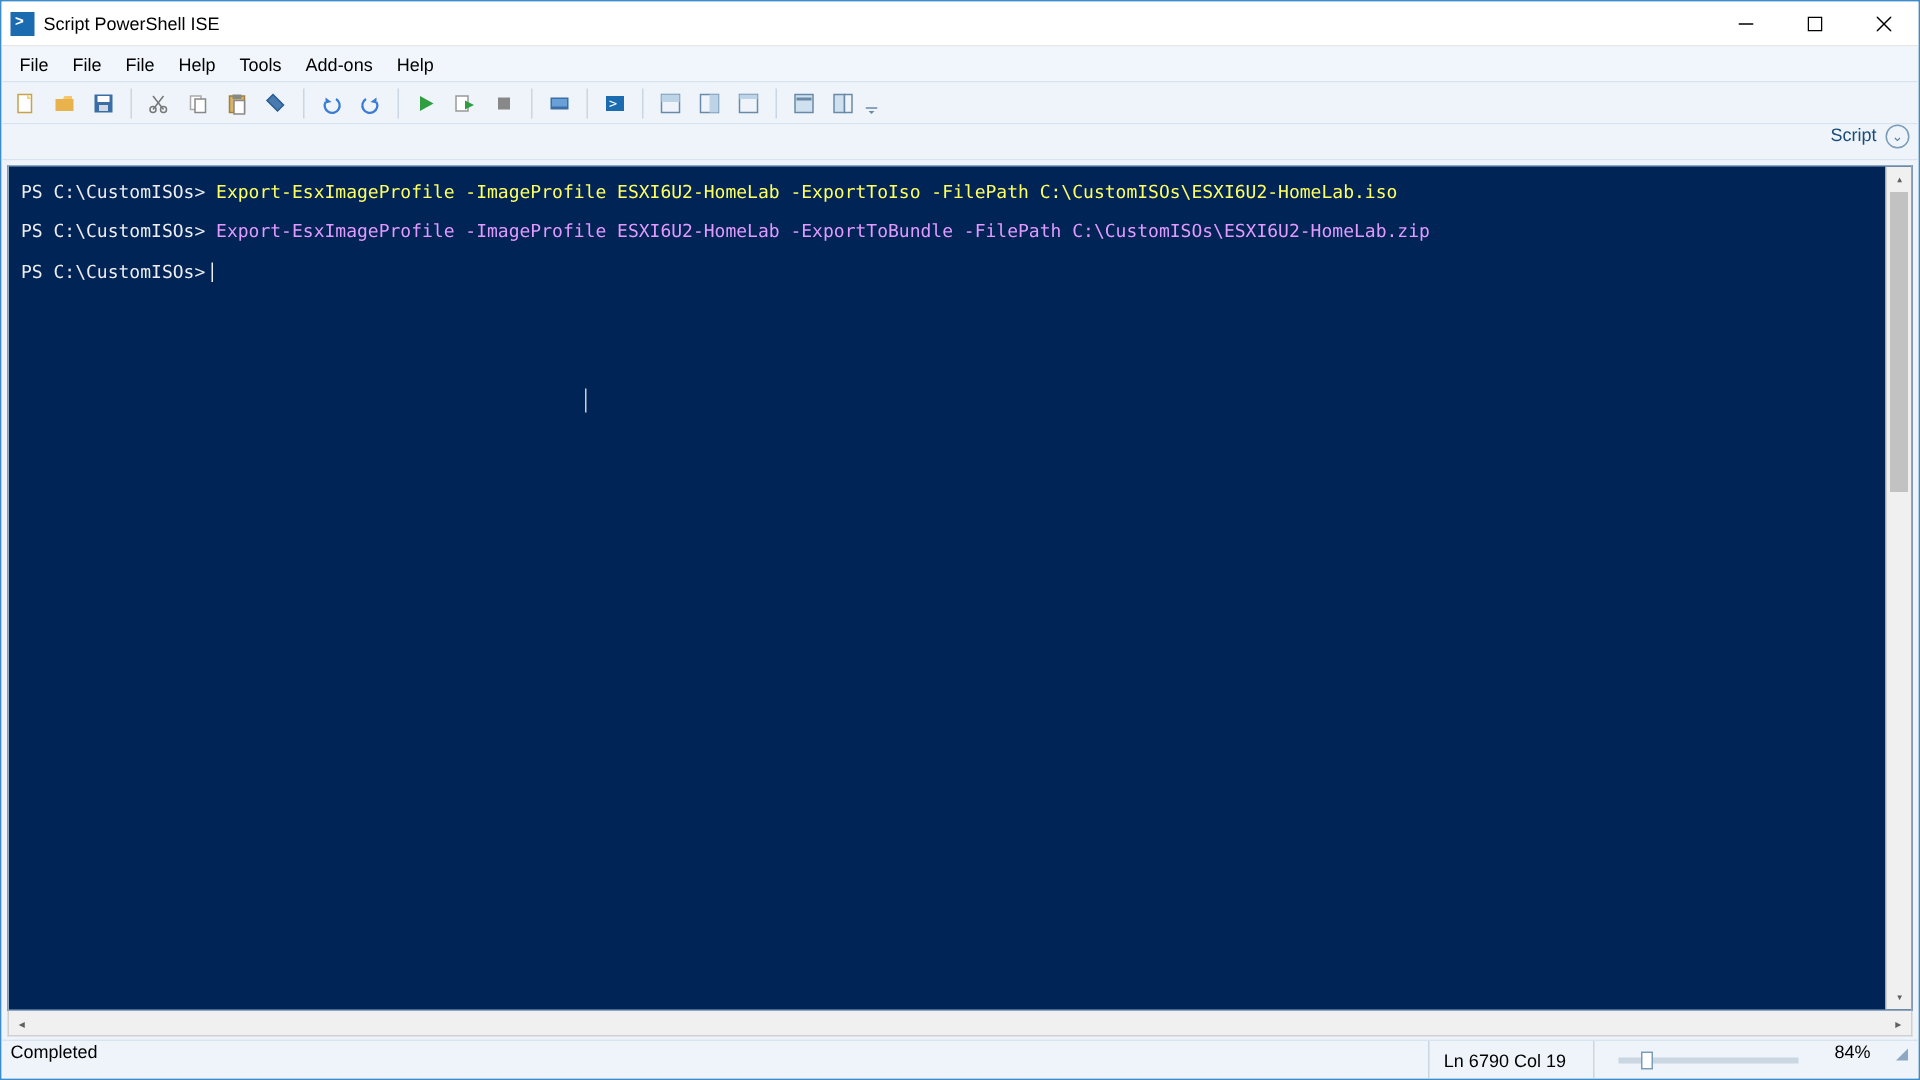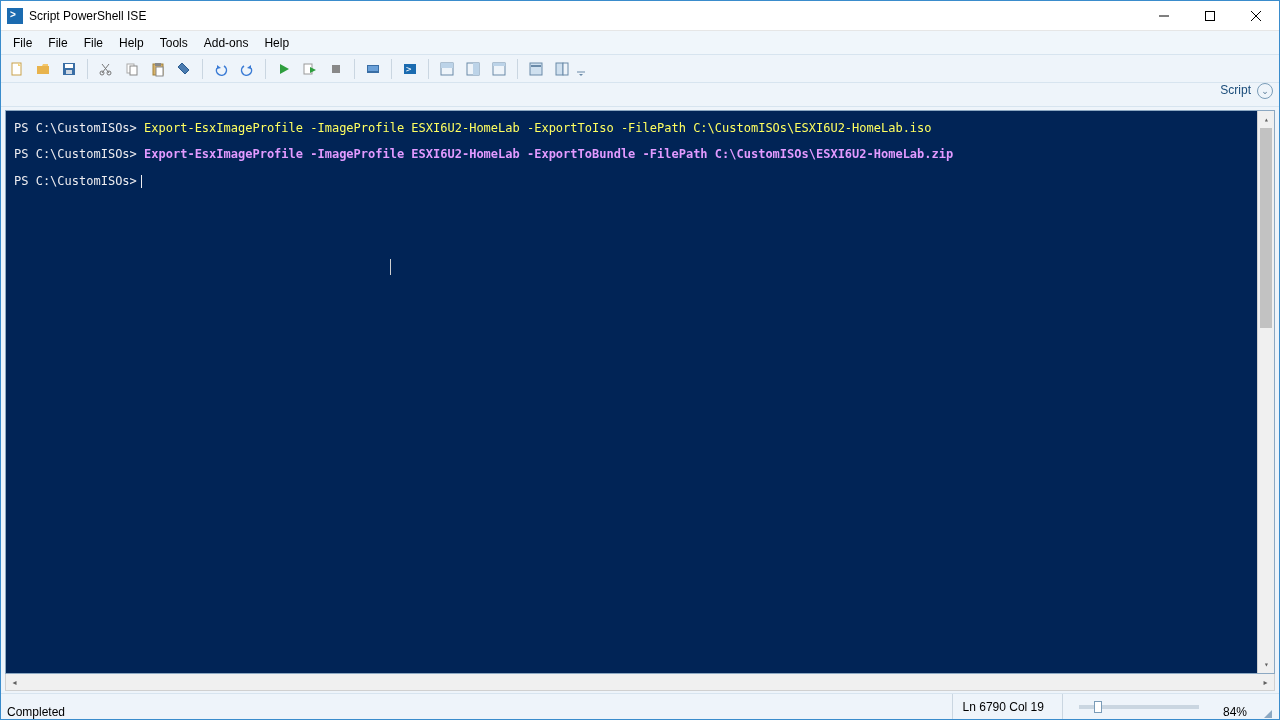--- a/index.html
+++ b/index.html
@@ -122,21 +122,21 @@
     font-size:12px;
     line-height:1.2;
     padding:10px 8px;
     overflow:hidden;
     position:relative;
     border:1px solid #8ca8c2;
   }
   .line { white-space: pre; margin-bottom: 12px; }
   .prompt { color:#eeedf0; }
   .cmd1 { color:#ffff60; }
-  .cmd2 { color:#e29aff;font-weight:bold; }
+  .cmd2 { color:#e29aff; }
   .cursor {
     display:inline-block;
     width:1px; height:13px;
     background:#eeedf0;
     vertical-align:text-bottom;
     margin-left:4px;
   }
   .textcursor {
     position:absolute;
     left:384px; top:148px;
@@ -177,21 +177,21 @@
   }
   .hscroll .left{left:0;}
   .hscroll .right{right:0;}
 
   
   .statusbar {
     height: 26px;
     background:#eef4fa;
     border-top:1px solid #d7e4ef;
     display:flex;
-    align-items:flex-end;
+    align-items:flex-start;
     padding:0 6px;
     font-size:12px;
     gap:8px;
   }
   .statusbar .status { flex:0 0 auto; }
   .statusbar .fill { flex:1; }
   .statusbar .cell {
     border-left:1px solid #cad6e1;
     padding:0 10px;
     height:100%;

